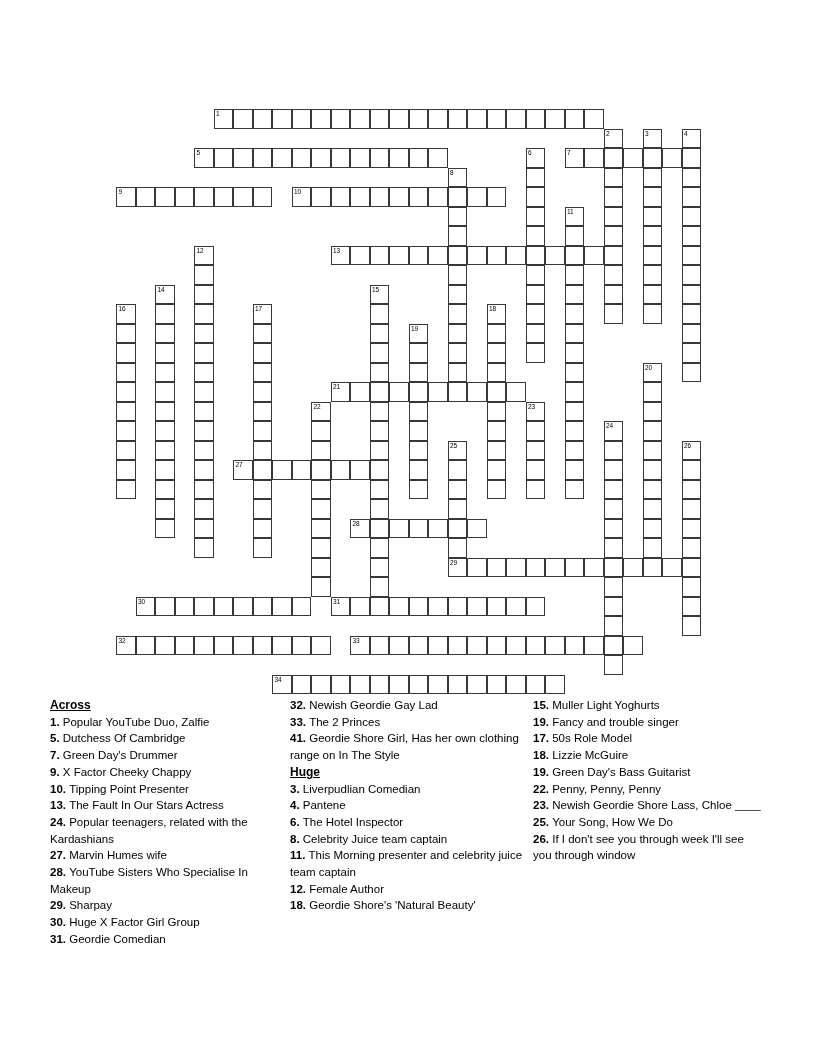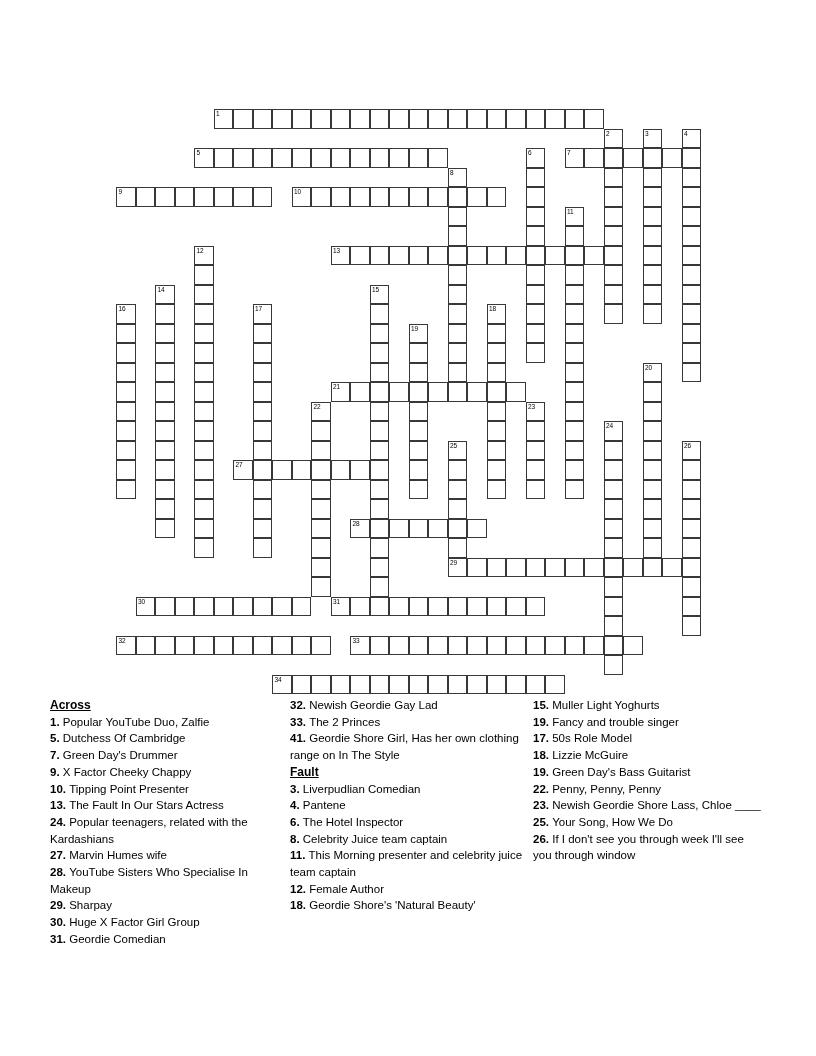--- a/index.html
+++ b/index.html
@@ -529,21 +529,21 @@
       <div class="clue"><b>27. </b>Marvin Humes wife</div>
       <div class="clue"><b>28. </b>YouTube Sisters Who Specialise In Makeup</div>
       <div class="clue"><b>29. </b>Sharpay</div>
       <div class="clue"><b>30. </b>Huge X Factor Girl Group</div>
       <div class="clue"><b>31. </b>Geordie Comedian</div>
     </div>
   <div class="clue-col" id="cluecol1">
       <div class="clue"><b>32. </b>Newish Geordie Gay Lad</div>
       <div class="clue"><b>33. </b>The 2 Princes</div>
       <div class="clue"><b>41. </b>Geordie Shore Girl, Has her own clothing range on In The Style</div>
-      <div class="clue-heading">Fault</div>
+      <div class="clue-heading">Huge</div>
       <div class="clue"><b>3. </b>Liverpudlian Comedian</div>
       <div class="clue"><b>4. </b>Pantene</div>
       <div class="clue"><b>6. </b>The Hotel Inspector</div>
       <div class="clue"><b>8. </b>Celebrity Juice team captain</div>
       <div class="clue"><b>11. </b>This Morning presenter and celebrity juice team captain</div>
       <div class="clue"><b>12. </b>Female Author</div>
       <div class="clue"><b>18. </b>Geordie Shore's 'Natural Beauty'</div>
     </div>
   <div class="clue-col" id="cluecol2">
       <div class="clue"><b>15. </b>Muller Light Yoghurts</div>

